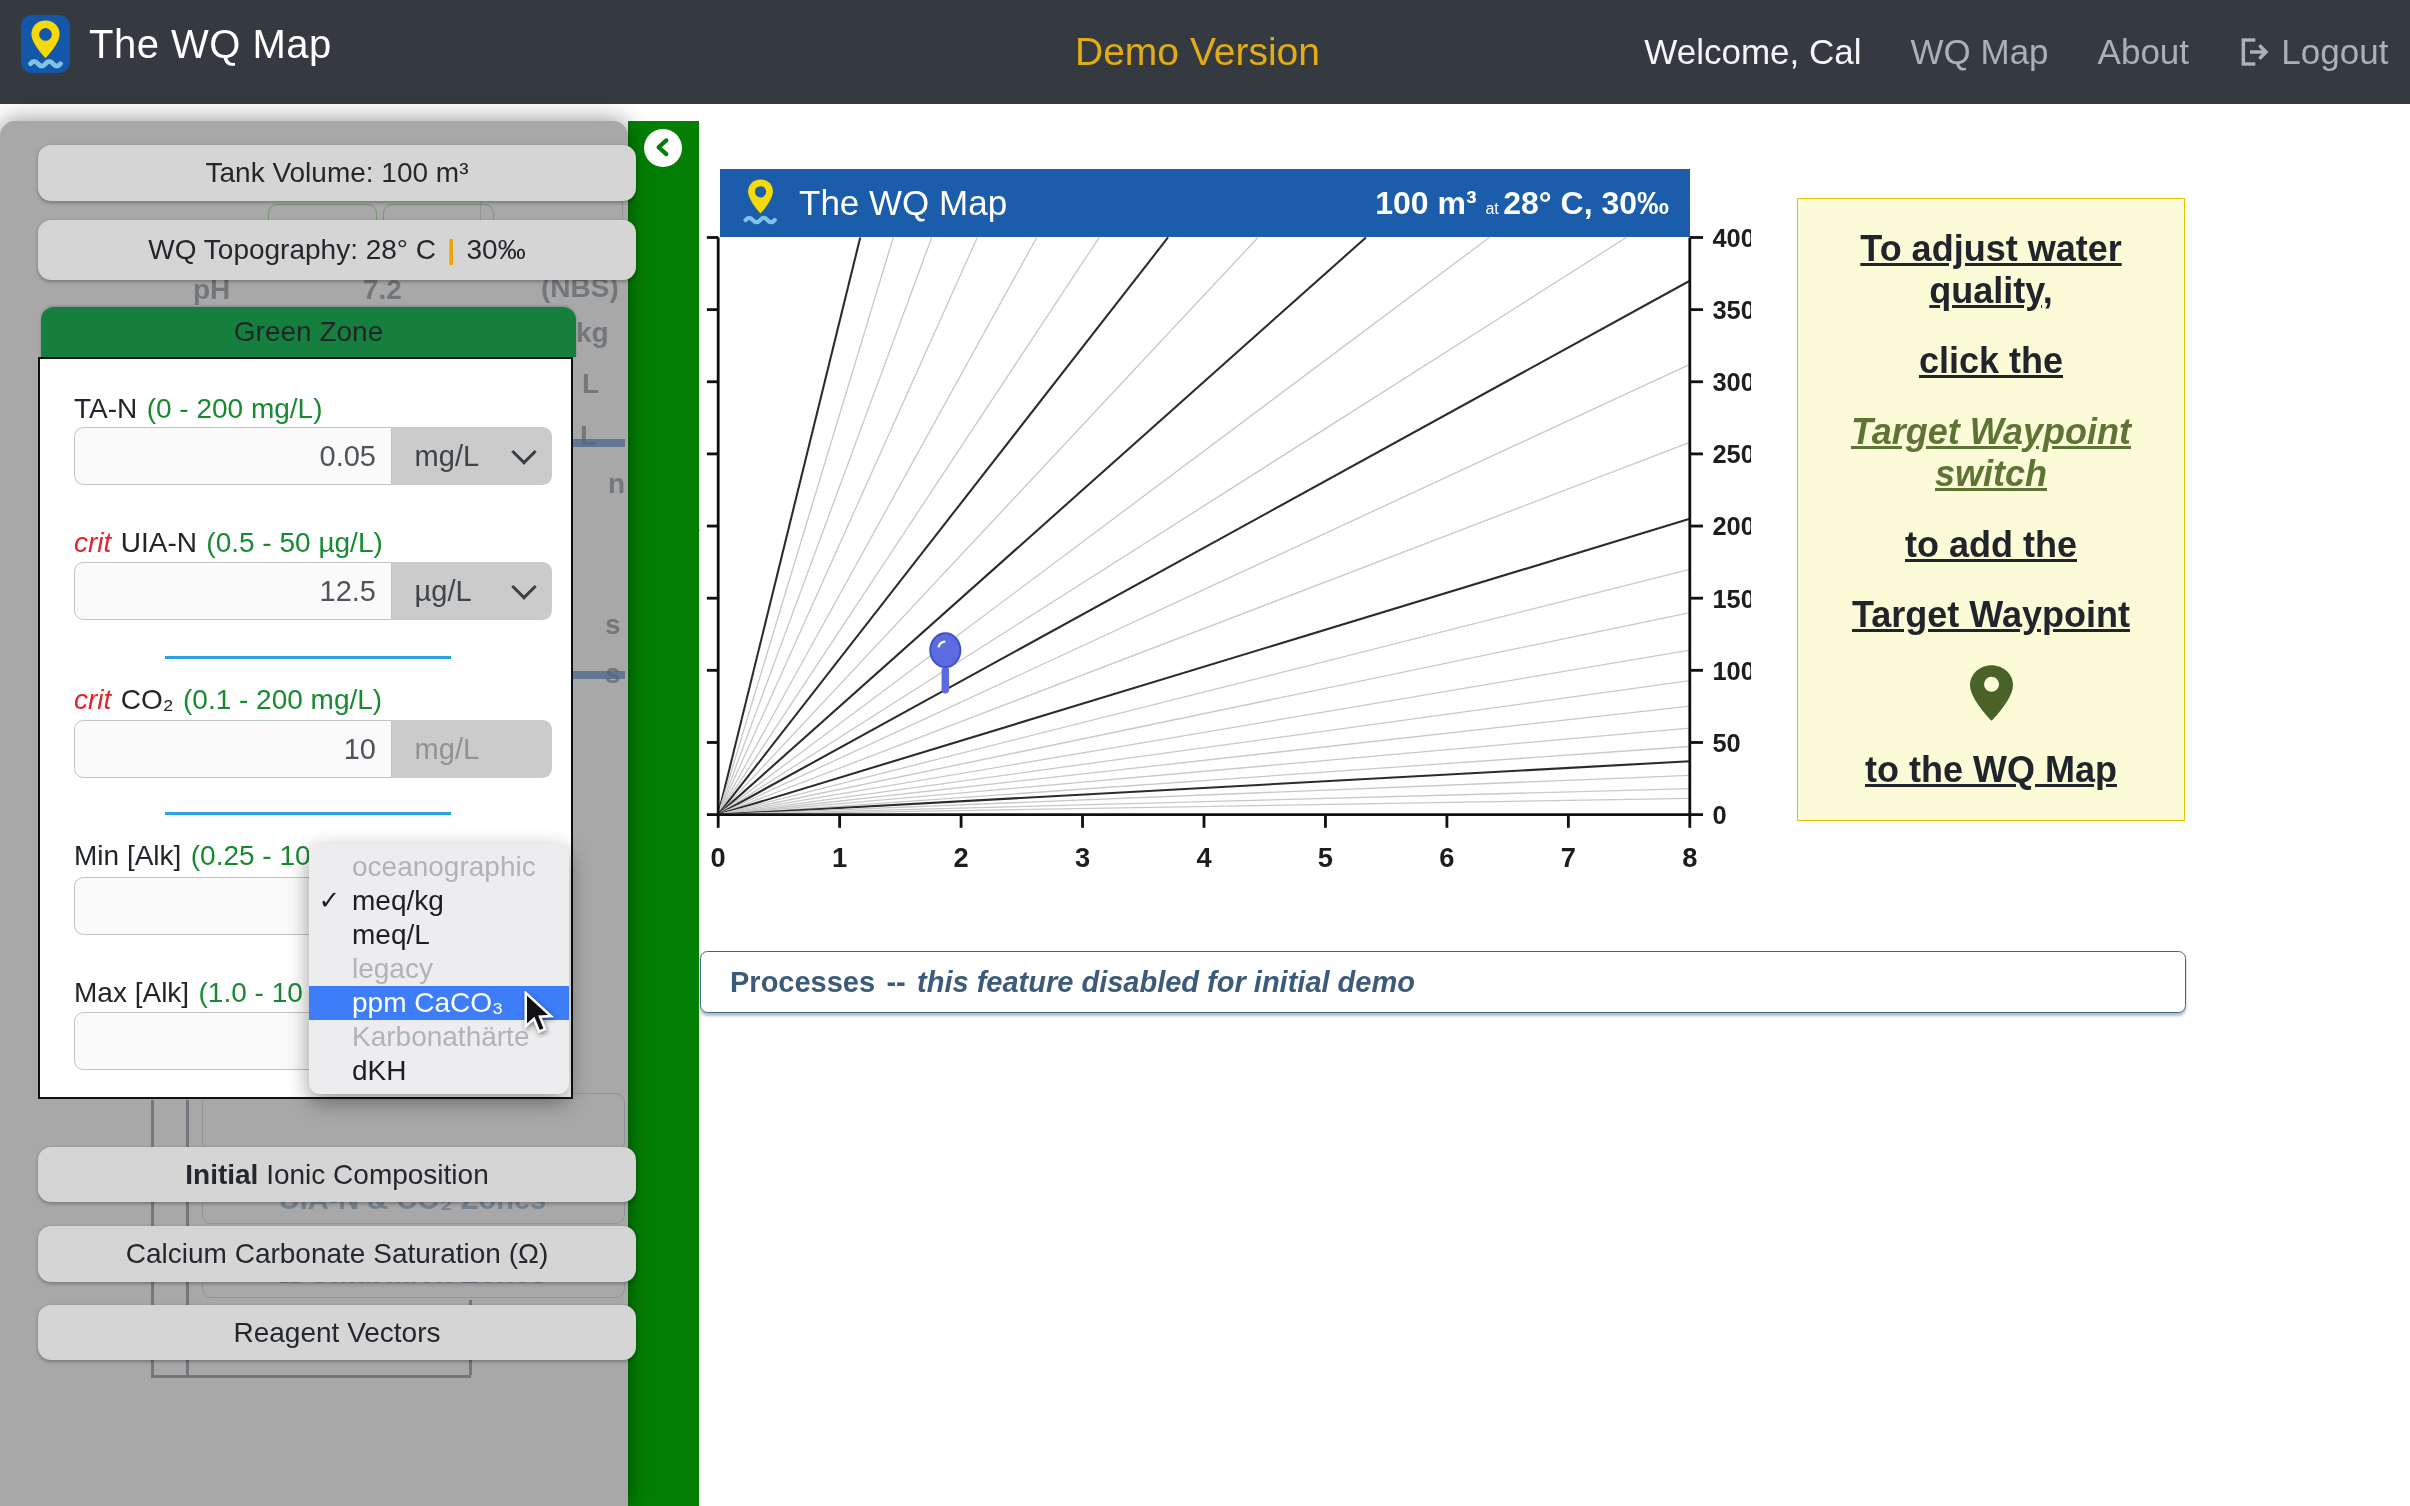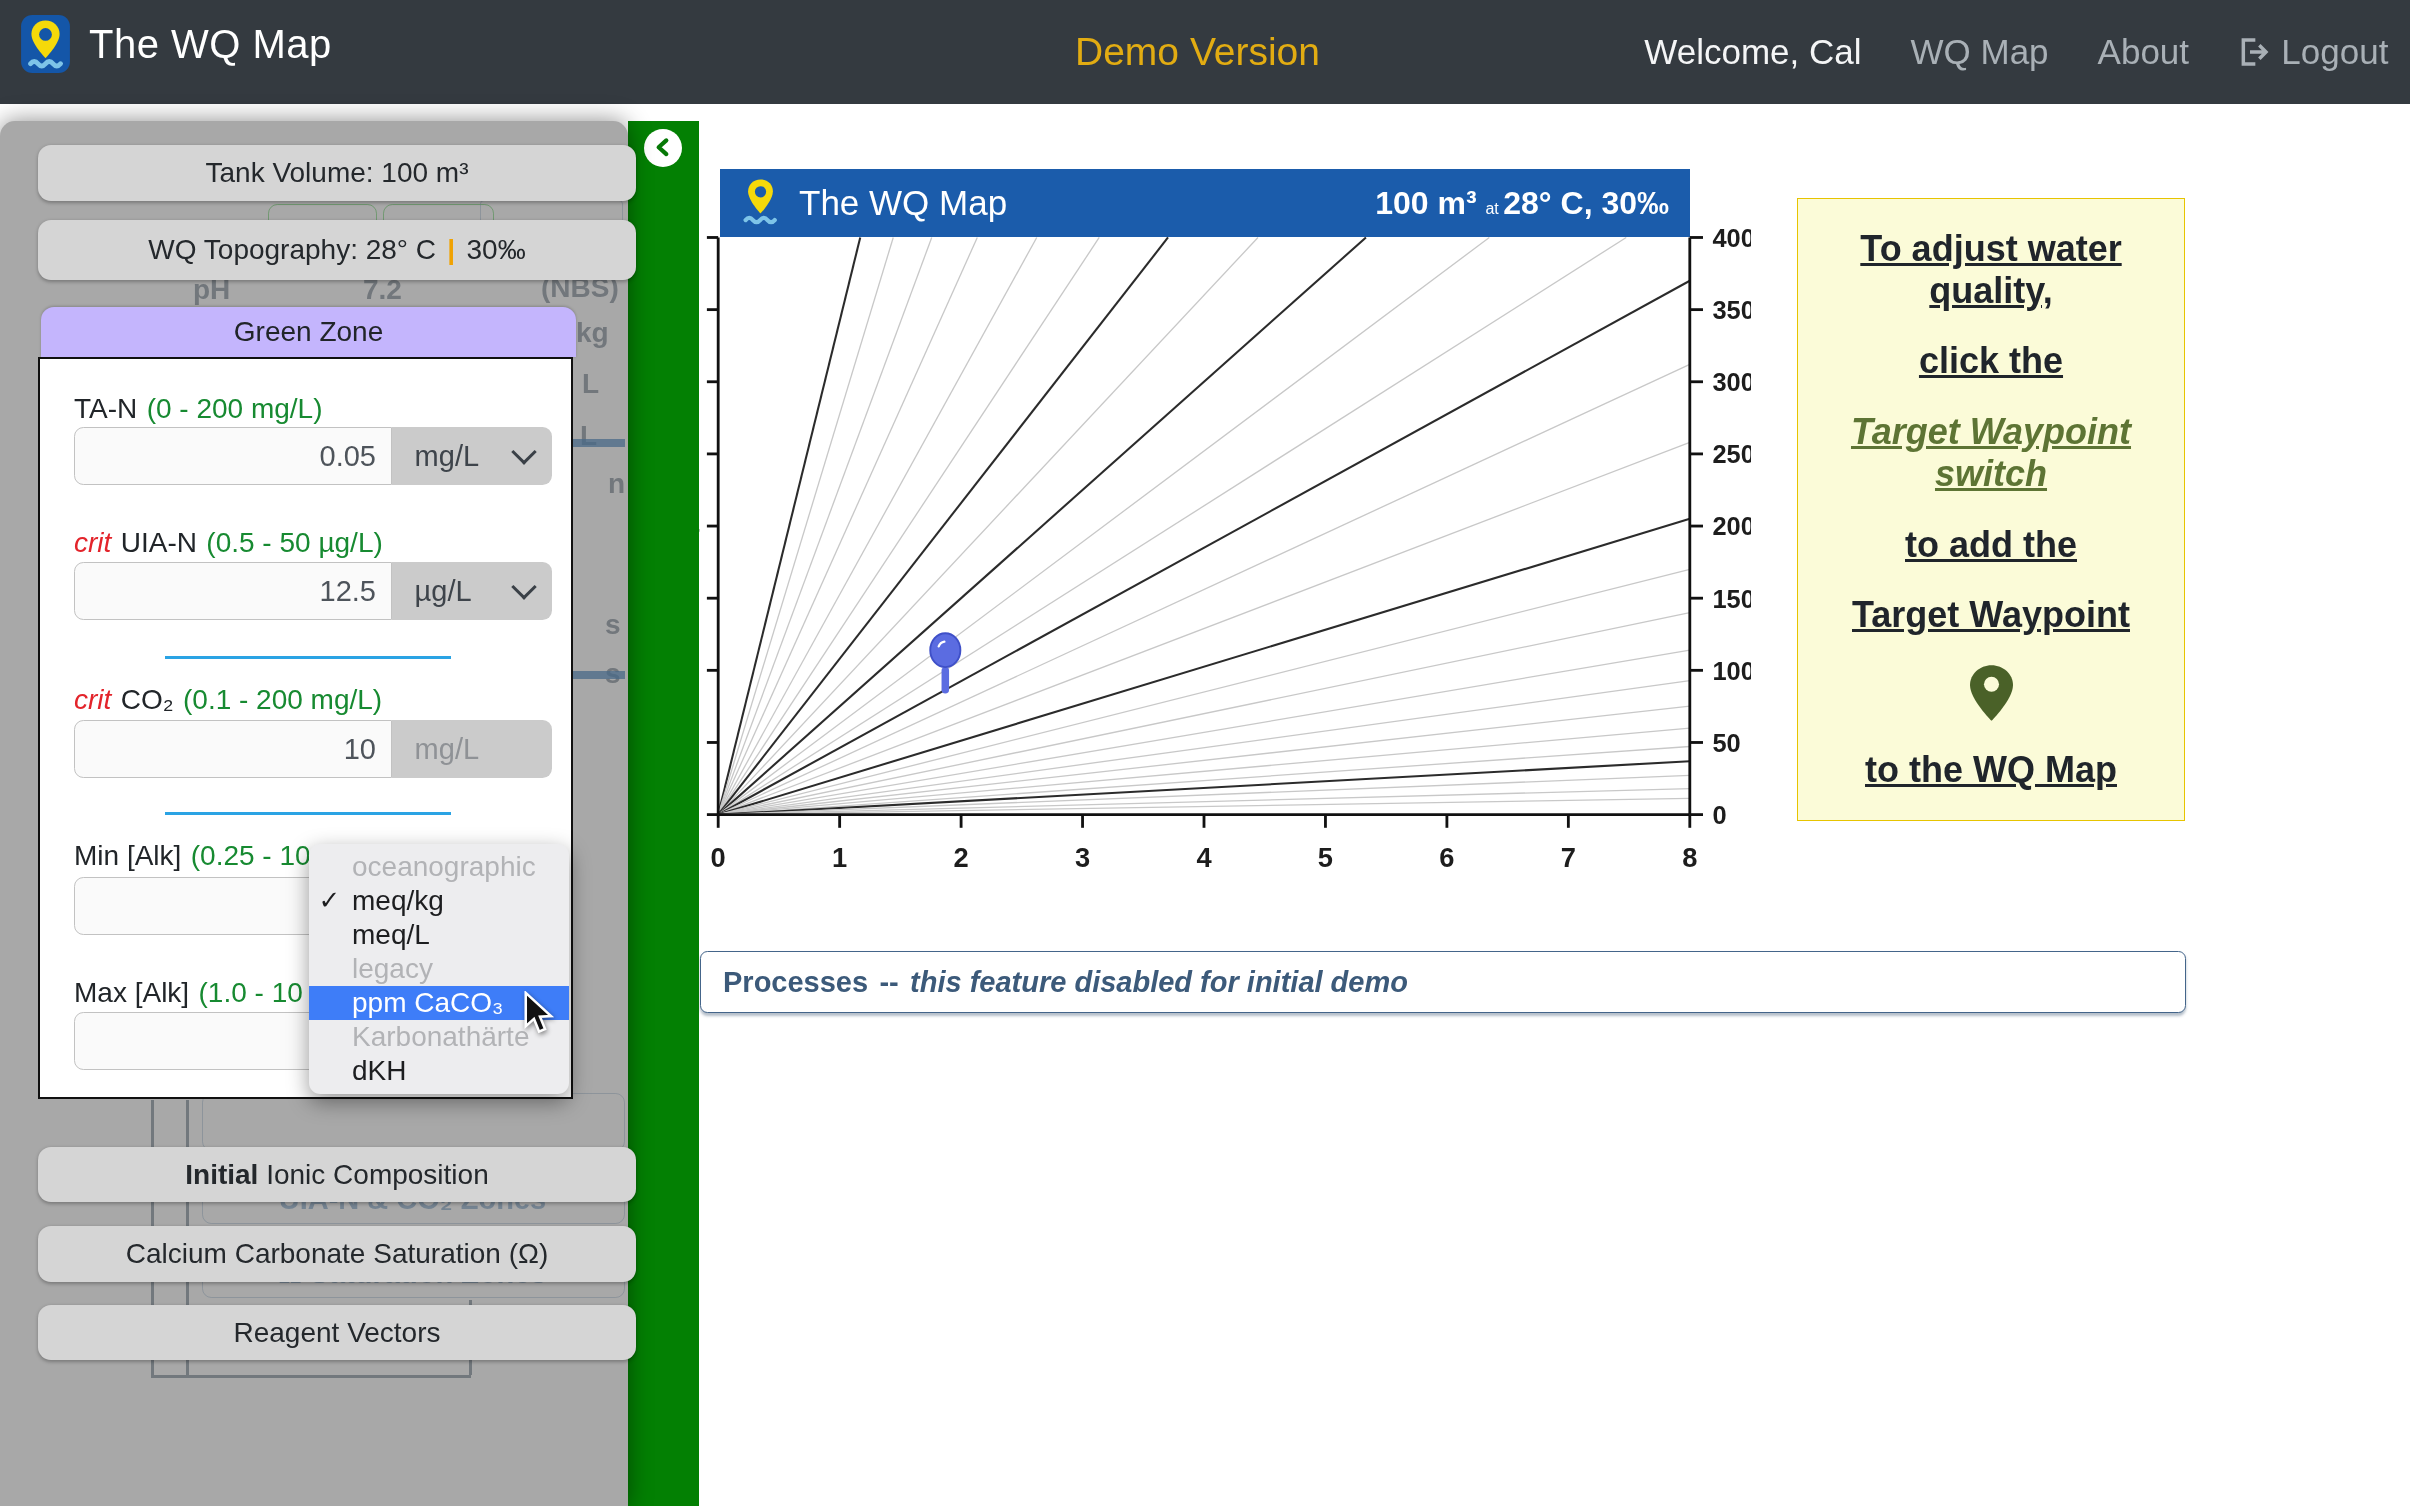--- a/index.html
+++ b/index.html
@@ -26,21 +26,21 @@
   .ghost-outline{position:absolute;border:1.9px solid rgba(108,124,140,.45);border-radius:9.4px;}
   .ghost-green{position:absolute;border:1.9px solid rgba(70,140,70,.55);border-radius:9.4px;}
   .ghost-divider{position:absolute;background:rgba(74,106,136,.75);}
   .ghost-vline{position:absolute;background:rgba(70,80,90,.55);width:2.8px;}
 
   .side-btn{position:absolute;left:38px;width:598px;background:#d5d5d5;border-radius:13px;
             display:flex;align-items:center;justify-content:center;font-size:28px;color:#24282c;
             box-shadow:0 1.9px 3.8px rgba(0,0,0,.28);cursor:pointer;}
   .pipe{color:#f0a202;font-weight:700;margin:0 11.3px;}
 
-  .gz-tab{position:absolute;left:41px;top:186px;width:535px;height:50px;background:#c4b5fd;
+  .gz-tab{position:absolute;left:41px;top:186px;width:535px;height:50px;background:#15803d;
           border-radius:13px 13px 0 0;display:flex;align-items:center;justify-content:center;
           font-size:28px;color:#212529;box-shadow:0 -0.9px 2.8px rgba(0,0,0,.2);}
   .gz-panel{position:absolute;left:38px;top:236px;width:535px;height:742px;background:#ffffff;
             border:2.8px solid #101010;box-sizing:border-box;}
 
   .fld-label{position:absolute;left:34px;font-size:28px;color:#212529;white-space:nowrap;}
   .fld-label .crit{color:#e3242b;font-style:italic;margin-right:9.4px;}
   .fld-label .rng{color:#178a31;margin-left:9.4px;}
   .fld-row{position:absolute;left:34px;width:478px;height:58px;display:flex;}
   .fld-input{width:318px;height:58px;box-sizing:border-box;background:#fafafa;border:1.9px solid #c2c2c2;
@@ -80,21 +80,21 @@
   
   .info-box{position:absolute;left:1797px;top:198px;width:388px;height:623px;background:#fbfbd8;
             border:1.9px solid #e7c400;box-sizing:border-box;display:flex;flex-direction:column;
             justify-content:space-evenly;align-items:center;z-index:1;}
   .info-line{font-size:36px;font-weight:700;color:#20252b;text-align:center;text-decoration:underline;}
   .info-line.olive{color:#5d7434;font-style:italic;}
 
   
   .proc-bar{position:absolute;left:700px;top:951px;width:1486px;height:62px;background:#ffffff;
             border:1.9px solid #44658a;border-radius:7.5px;box-sizing:border-box;display:flex;
-            align-items:center;padding-left:22px;box-shadow:0 2.8px 2.8px rgba(40,70,100,.35);z-index:1;}
+            align-items:center;padding-left:29px;box-shadow:0 2.8px 2.8px rgba(40,70,100,.35);z-index:1;}
   .proc-text{font-size:29px;font-weight:700;color:#3c5a7a;}
   .proc-note{font-style:italic;margin-left:11.3px;}
 
   
   .cursor{position:absolute;left:521px;top:991px;z-index:12;filter:drop-shadow(1.9px 2.8px 2.8px rgba(0,0,0,.45));}
 </style>
 </head>
 <body>
 
 <div id="stage">

